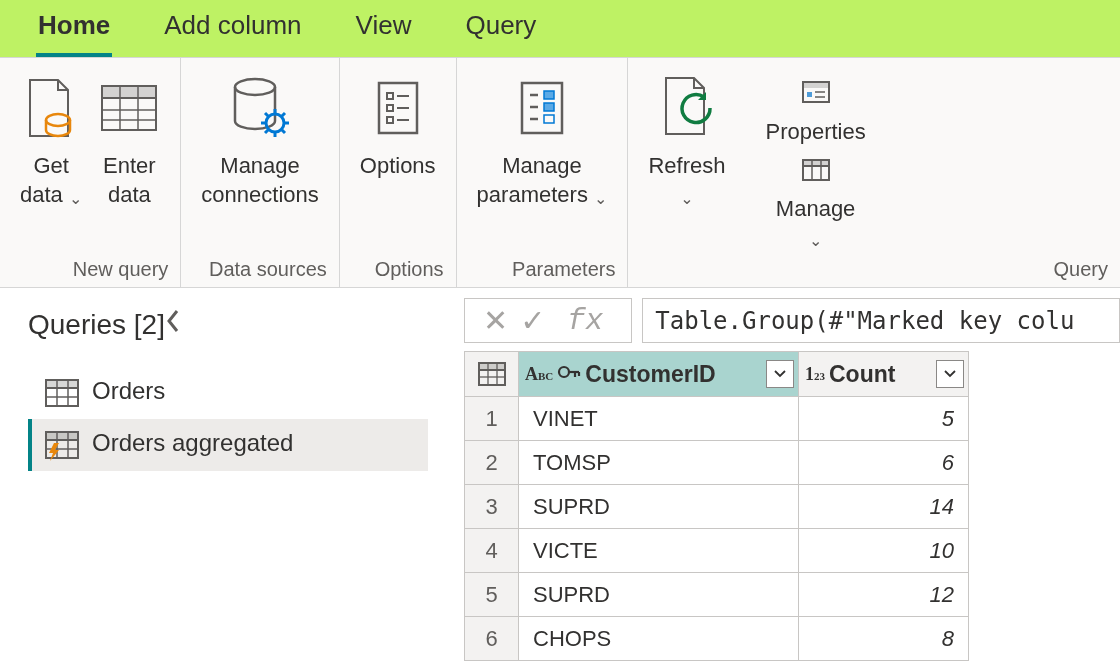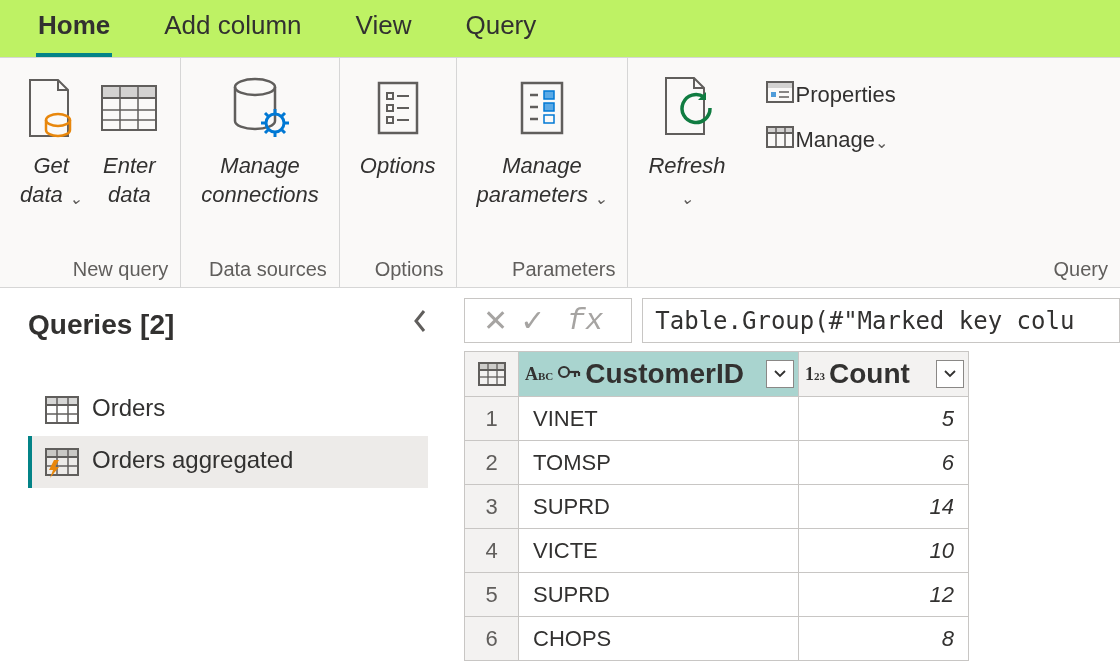--- a/index.html
+++ b/index.html
@@ -8,36 +8,36 @@
 
 .tabs { display: flex; gap: 50px; padding: 0 36px; border-bottom: 1px solid #d6d6d6; background: #bef264; height: 58px; align-items: flex-end; }
 .tab { font-size: 26px; padding: 6px 2px 12px; cursor: pointer; color: #323130; border-bottom: 4px solid transparent; }
 .tab.active { font-weight: 600; border-bottom-color: #038387; }
 
 
 .ribbon { display: flex; background: #faf9f8; border-bottom: 1px solid #d6d6d6; height: 230px; }
 .rgroup { display: flex; flex-direction: column; padding: 14px 12px 2px; border-right: 1px solid #d6d6d6; }
 .rgroup:last-child { border-right: none; }
 .rgroup-buttons { display: flex; flex: 1; align-items: flex-start; }
-.rbig { display: flex; flex-direction: column; cursor: pointer; font-size: 22px; text-align: center; line-height: 1.3; padding: 0 8px; font-style: italic; }
+.rbig { display: flex; flex-direction: column; cursor: pointer; font-size: 22px; text-align: center; line-height: 1.3; padding: 0 8px; }
 .rbig .icon-slot { height: 72px; display: flex; align-items: center; justify-content: center; }
 .rbig .label-slot { margin-top: 8px; }
 .rgroup-label { text-align: right; font-size: 20px; color: #605e5c; padding: 6px 0 4px; }
 
 .rsmall-col { display: flex; flex-direction: column; gap: 8px; padding-top: 4px; }
-.rsmall { display: flex; align-items: center; gap: 0; font-size: 22px; cursor: pointer; padding: 2px 18px; }
+.rsmall { display: flex; align-items: center; gap: 7px; font-size: 22px; cursor: pointer; padding: 2px 18px; flex-direction: column; }
 
 .chev-down { font-size: 16px; color: #605e5c; position: relative; top: 2px; }
 
 
 .body-split { display: flex; height: calc(668px - 58px - 230px); }
 
 
 .queries { width: 448px; padding: 20px 20px 0 28px; }
-.queries-head { display: flex; justify-content: space-between; align-items: center; font-size: 28px; font-weight: 700; margin-bottom: 43px; }
+.queries-head { display: flex; align-items: center; font-size: 28px; font-weight: 400; margin-bottom: 26px; }
 .qchev { font-size: 26px; color: #605e5c; cursor: pointer; }
 .qitem { display: flex; gap: 12px; padding: 10px 10px 10px 16px; font-size: 24px; cursor: pointer; }
 .qitem.active { background: #edebe9; border-left: 4px solid #038387; padding-left: 12px; }
 .qitem svg { flex-shrink: 0; }
 
 
 .main { flex: 1; display: flex; flex-direction: column; }
 .fbar { display: flex; align-items: stretch; padding: 10px 0 8px 16px; gap: 10px; }
 .fbar-btns { display: flex; align-items: center; gap: 12px; border: 1px solid #c8c6c4; padding: 4px 18px; }
 .fbar-btns span { font-size: 30px; color: #a6a4a2; cursor: pointer; }
@@ -45,21 +45,21 @@
 .fbar-input { flex: 1; border: 1px solid #c8c6c4; font-family: Consolas, monospace; font-size: 24px; padding: 6px 12px; display: flex; align-items: center; overflow: hidden; white-space: nowrap; }
 
 
 .grid-wrap { margin-left: 16px; }
 table.data { border-collapse: collapse; }
 table.data th, table.data td { border: 1px solid #c8c6c4; }
 th.corner { width: 54px; background: #f3f2f1; }
 th.corner .grid-icon { display:flex; align-items:center; justify-content:center; height:44px; }
 th.col { background: #f3f2f1; padding: 0; }
 th.col .colh { display: flex; align-items: center; height: 44px; gap: 4px; padding: 0 4px 0 6px; }
-th.col .colname { font-size: 28px; font-weight: 600; flex: 1; text-align: left; }
+th.col .colname { font-size: 23px; font-weight: 600; flex: 1; text-align: left; }
 th.col.key { background: #a9d4cf; }
 .ddbtn { width: 28px; height: 28px; border: 1px solid #8a8886; display: flex; align-items: center; justify-content: center; cursor: pointer; background: #fff; }
 .ddbtn svg { display:block; }
 td.rownum { background: #f3f2f1; text-align: center; font-size: 22px; color: #605e5c; width: 54px; height: 44px; }
 td.cell { padding: 0 14px; font-size: 22px; height: 44px; }
 td.cell.num { text-align: right; font-style: italic; }
 .col-cust { width: 280px; }
 .col-count { width: 170px; }
 
 

